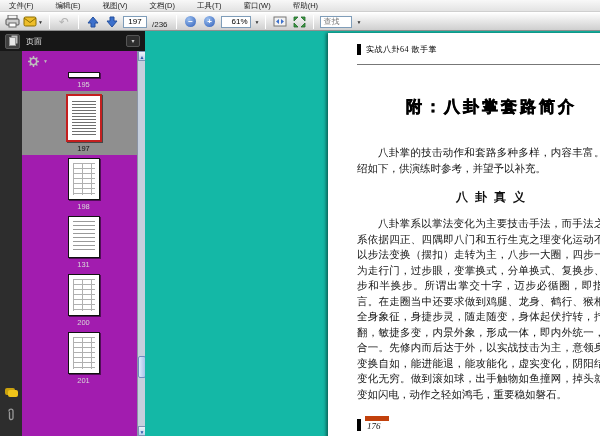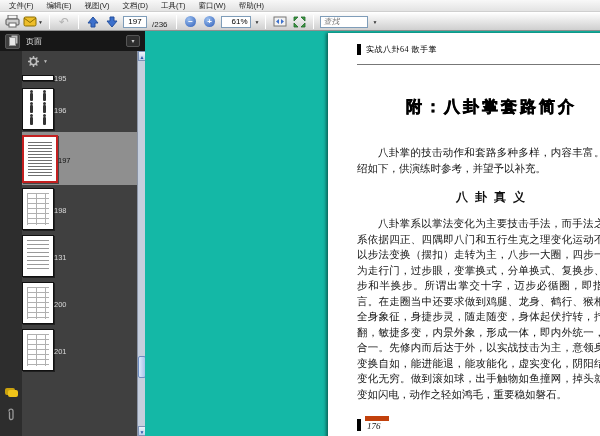--- a/index.html
+++ b/index.html
@@ -1,63 +1,63 @@
 <!DOCTYPE html>
 <html><head>
 <meta charset="utf-8">
 <style>
   * { margin:0; padding:0; box-sizing:border-box; }
   html,body { width:600px; height:436px; overflow:hidden; font-family:"Liberation Sans","DejaVu Sans",sans-serif; }
   .window { width:600px; height:436px; display:flex; flex-direction:column; background:#fff; }
 
   
   .menubar { height:12px; background:linear-gradient(#f8f8f8,#e3e3e3); border-bottom:1px solid #cfcfcf;
-             display:flex; align-items:center; padding-left:4px; gap:3px; }
+             display:flex; align-items:center; padding-left:4px; gap:12px; }
   .menu-item { font-size:7.5px; color:#222; padding:0 5px; line-height:11px; cursor:default; }
 
   
   .toolbar { height:19px; background:linear-gradient(#fdfdfd,#cfcfcf); border-top:1px solid #fff;
              border-bottom:1px solid #8f8f8f; display:flex; align-items:center; padding:0 4px; gap:3px; }
   .tb-btn { display:flex; align-items:center; justify-content:center; height:15px; min-width:16px; border-radius:2px; }
   .tb-sep { width:1px; height:14px; background:#a5a5a5; margin:0 3px; border-right:1px solid #fff; }
   .drop-arrow { font-size:5px; color:#333; margin-left:1px; }
   .undo-glyph { font-size:12px; color:#b3b3b3; line-height:12px; }
   .tb-input { height:12px; border:1px solid #7f9db9; background:#fff; font-size:8px; padding:0 2px;
               font-family:"Liberation Sans",sans-serif; }
   .page-input { width:24px; text-align:center; }
   .zoom-input { width:30px;text-align:right; }
-  .search-input { width:48px; color:#9a9a9a;font-style:italic; }
+  .search-input { width:32px; color:#9a9a9a; }
   .page-total { font-size:8px; color:#222; padding:0 2px;margin-top:6px; }
   .zoom-circle { width:11px; height:11px; border-radius:50%; background:radial-gradient(circle at 35% 30%,#9cc0f0,#2c5cb8);
                  color:#fff; font-size:8px; line-height:11px; text-align:center; font-weight:bold; }
 
   
   .main { flex:1; display:flex; min-height:0; }
 
   
-  .navpanel { width:145px; display:flex; flex-direction:column; background:#404040; }
+  .navpanel { width:145px; display:flex; flex-direction:column; background:#a21caf; }
   .panel-header { height:20px; background:#171717; display:flex; align-items:center; gap:6px; padding:0 5px; }
   .pages-btn { width:15px; height:15px; background:#3f3f3f; border:1px solid #5a5a5a; border-radius:2px;
                display:flex; align-items:center; justify-content:center; }
   .pages-btn i { display:block; width:7px; height:9px; background:#e8e8e8; border:1px solid #999;
                  box-shadow:2px -2px 0 -0.5px #bdbdbd; }
   .panel-title { color:#e6e6e6; font-size:8px; }
   .options-btn { margin-left:auto; width:14px; height:12px; background:#2e2e2e; border:1px solid #555;
                  color:#cfcfcf; font-size:6px; text-align:center; line-height:10px; border-radius:2px; }
   .panel-body { flex:1; display:flex; min-height:0; position:relative; }
   .tabstrip { width:22px; background:#2d2d2d; position:relative; }
   .strip-icons { position:absolute; bottom:14px; left:0; width:22px; display:flex; flex-direction:column;
                  align-items:center; gap:10px; }
   .comments-icon { position:relative; width:13px; height:9px; }
   .comments-icon b { position:absolute; left:0; top:0; width:10px; height:7px; background:#caa10e; border-radius:2px; }
   .comments-icon i { position:absolute; right:0; bottom:0; width:10px; height:7px; background:#f0c419; border-radius:2px; }
   .thumbs { flex:1; position:relative; padding:2px 0 0 0; overflow:hidden; }
   .gear-row { height:16px; display:flex; align-items:center; gap:3px; padding-left:6px; }
   .thumb-list { display:flex; flex-direction:column; align-items:stretch; }
-  .thumb-item { display:flex; flex-direction:row; align-items:center; padding:3px 0 2px 0;text-align:right; }
+  .thumb-item { display:flex; flex-direction:column; align-items:center; padding:3px 0 2px 0;text-align:right; }
   .thumb-box { width:32px; background:#fff; border:1px solid #111; box-shadow:1px 1px 0 rgba(0,0,0,.5); height:42px; }
   .t-inner { width:100%; height:100%; }
   .thumb-label { color:#d8d8d8; font-size:7.5px; margin-top:2px; }
   .thumb-item.selected { background:#8f8f8f; }
   .thumb-item.selected .thumb-box { border:2px solid #c41f1f; height:48px; width:36px; }
   .thumb-item.selected .thumb-label { color:#111; }
   .t-text .t-inner { margin:4px 4px; width:auto; height:calc(100% - 8px);
       background:repeating-linear-gradient(180deg,#9a9a9a 0 1px,transparent 1px 4px); }
   .t-dense .t-inner { margin:5px 4px; width:auto; height:calc(100% - 10px);
       background:repeating-linear-gradient(180deg,#6f6f6f 0 1px,transparent 1px 3px); }
@@ -210,33 +210,20 @@
             </svg>
             <span class="drop-arrow" style="color:#bdbdbd">▼</span>
           </div>
           <div class="thumb-list" id="thumb-list">
               <div class="thumb-item t-partial-top">
                 <div class="thumb-box">
                   <div class="t-inner"></div>
                 </div>
                 <div class="thumb-label">195</div>
               </div>
-              <div class="thumb-item t-figures">
-                <div class="thumb-box">
-                  <div class="t-inner">
-                    <span class="fig"></span>
-                    <span class="fig"></span>
-                    <span class="fig"></span>
-                    <span class="fig"></span>
-                    <span class="fig"></span>
-                    <span class="fig"></span>
-                  </div>
-                </div>
-                <div class="thumb-label">196</div>
-              </div>
               <div class="thumb-item t-dense selected">
                 <div class="thumb-box">
                   <div class="t-inner"></div>
                 </div>
                 <div class="thumb-label">197</div>
               </div>
               <div class="thumb-item t-table">
                 <div class="thumb-box">
                   <div class="t-inner"></div>
                 </div>

